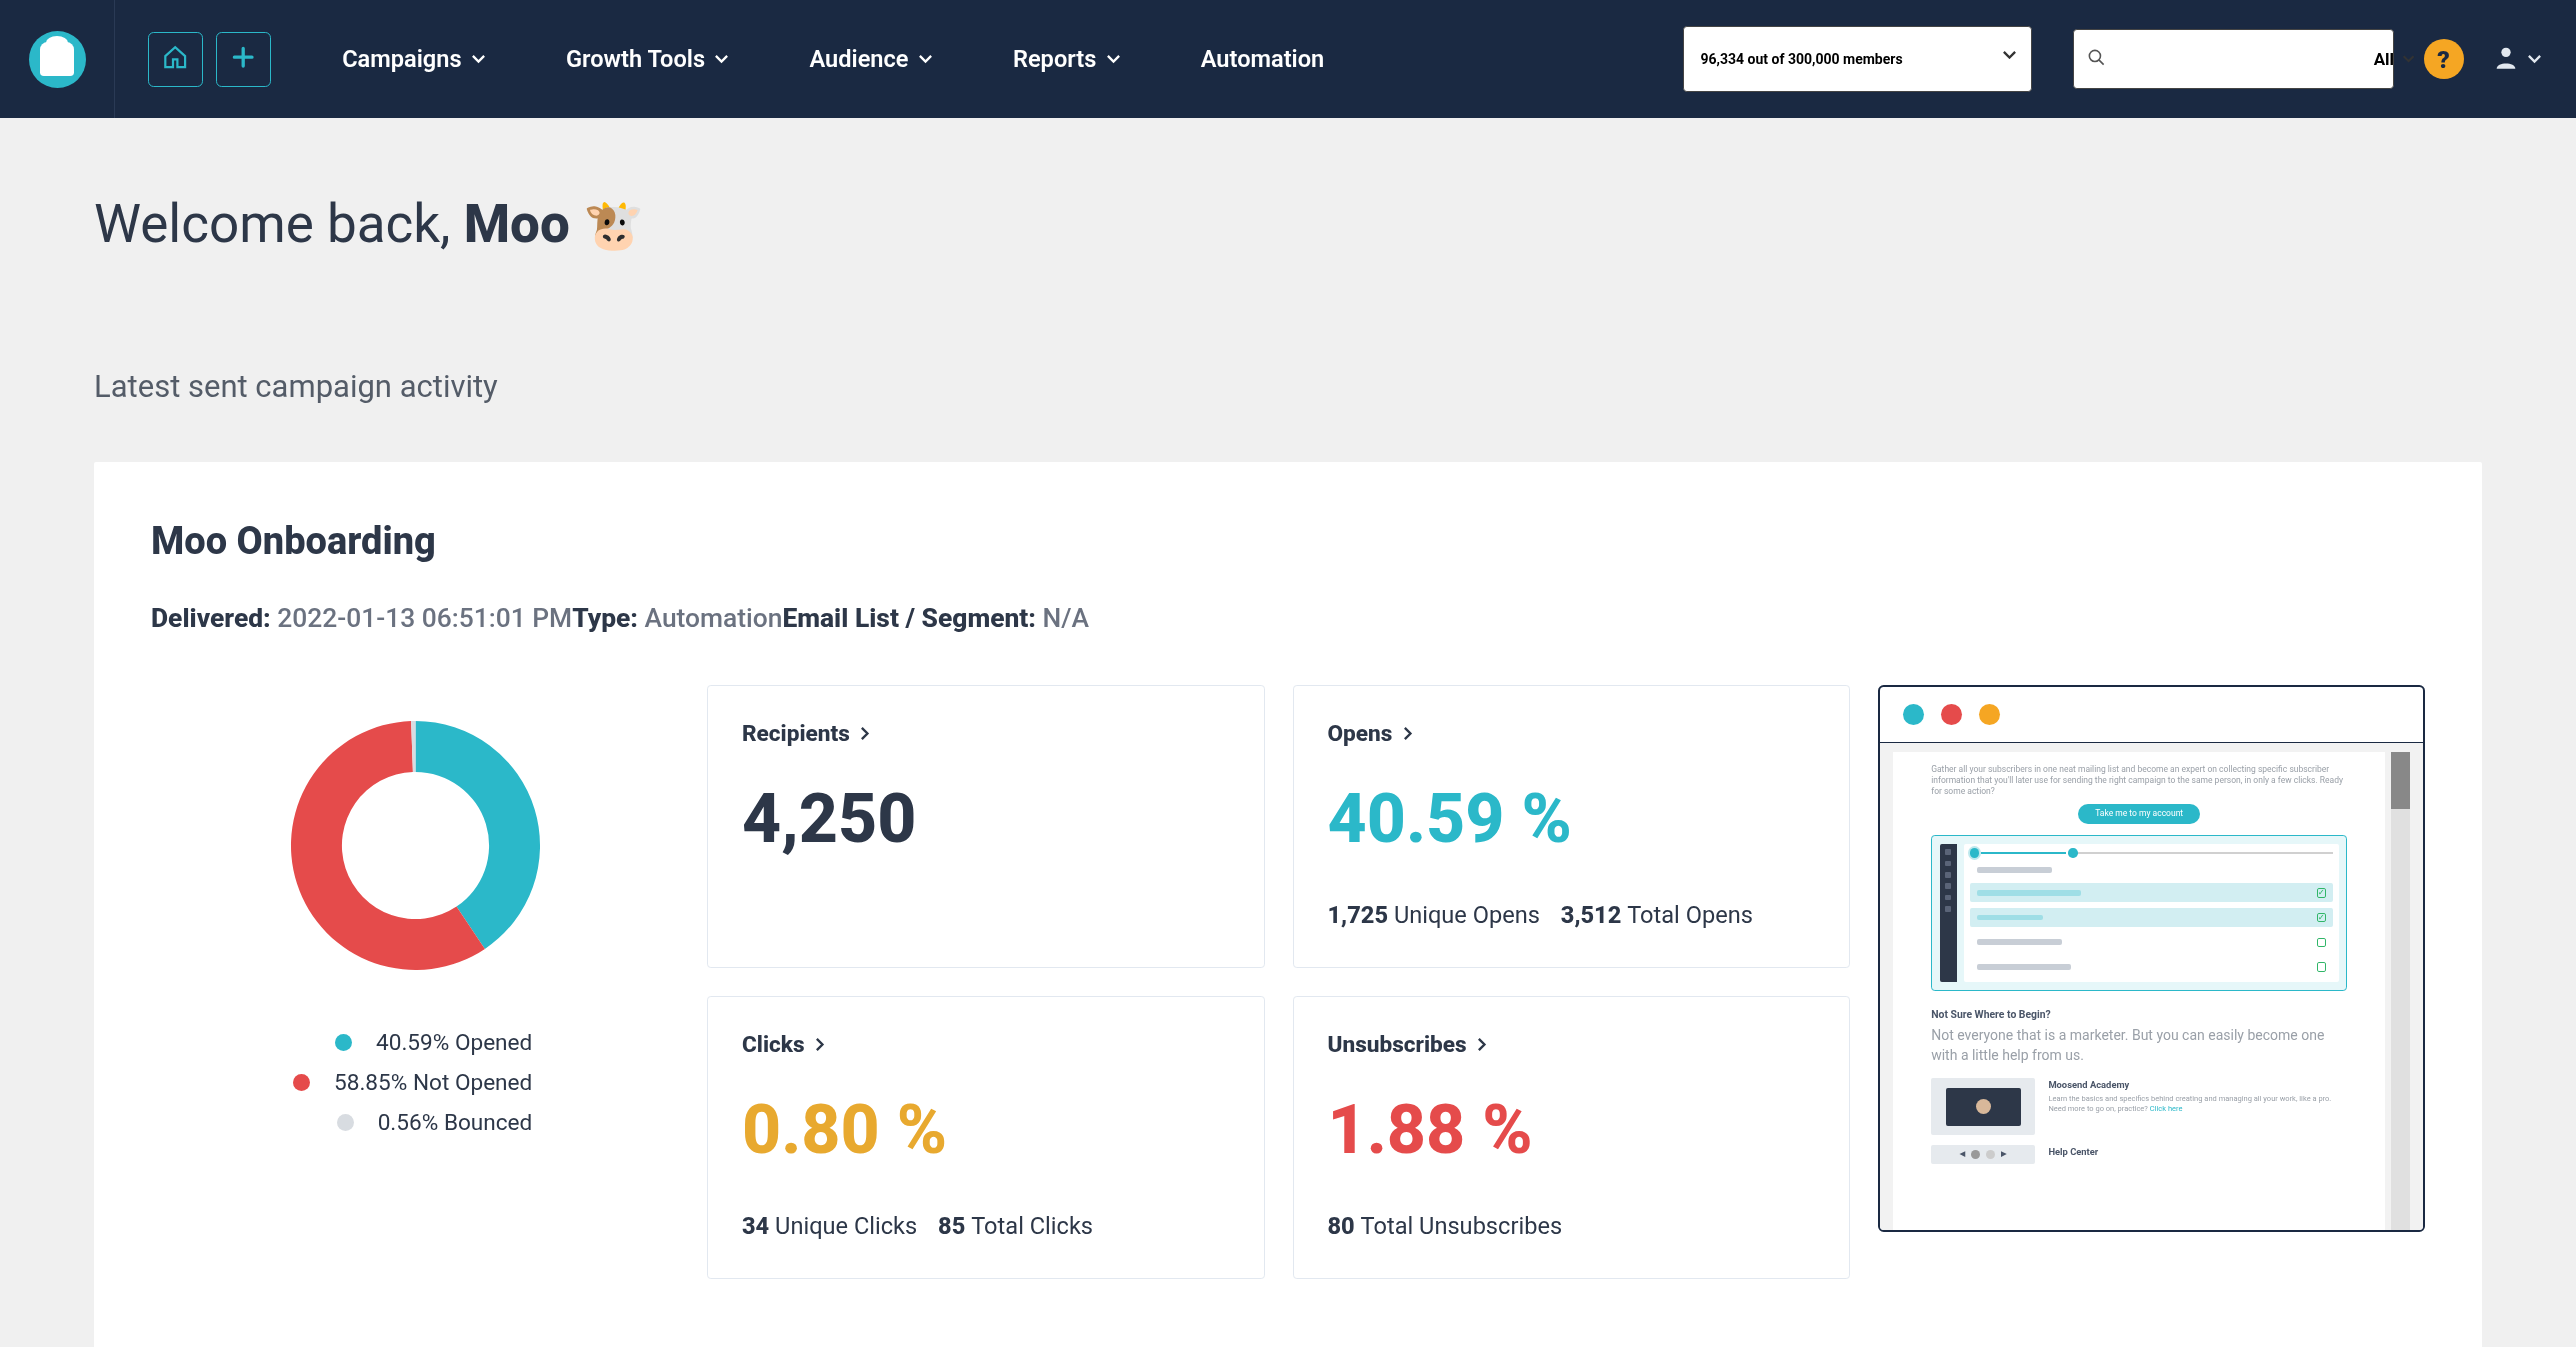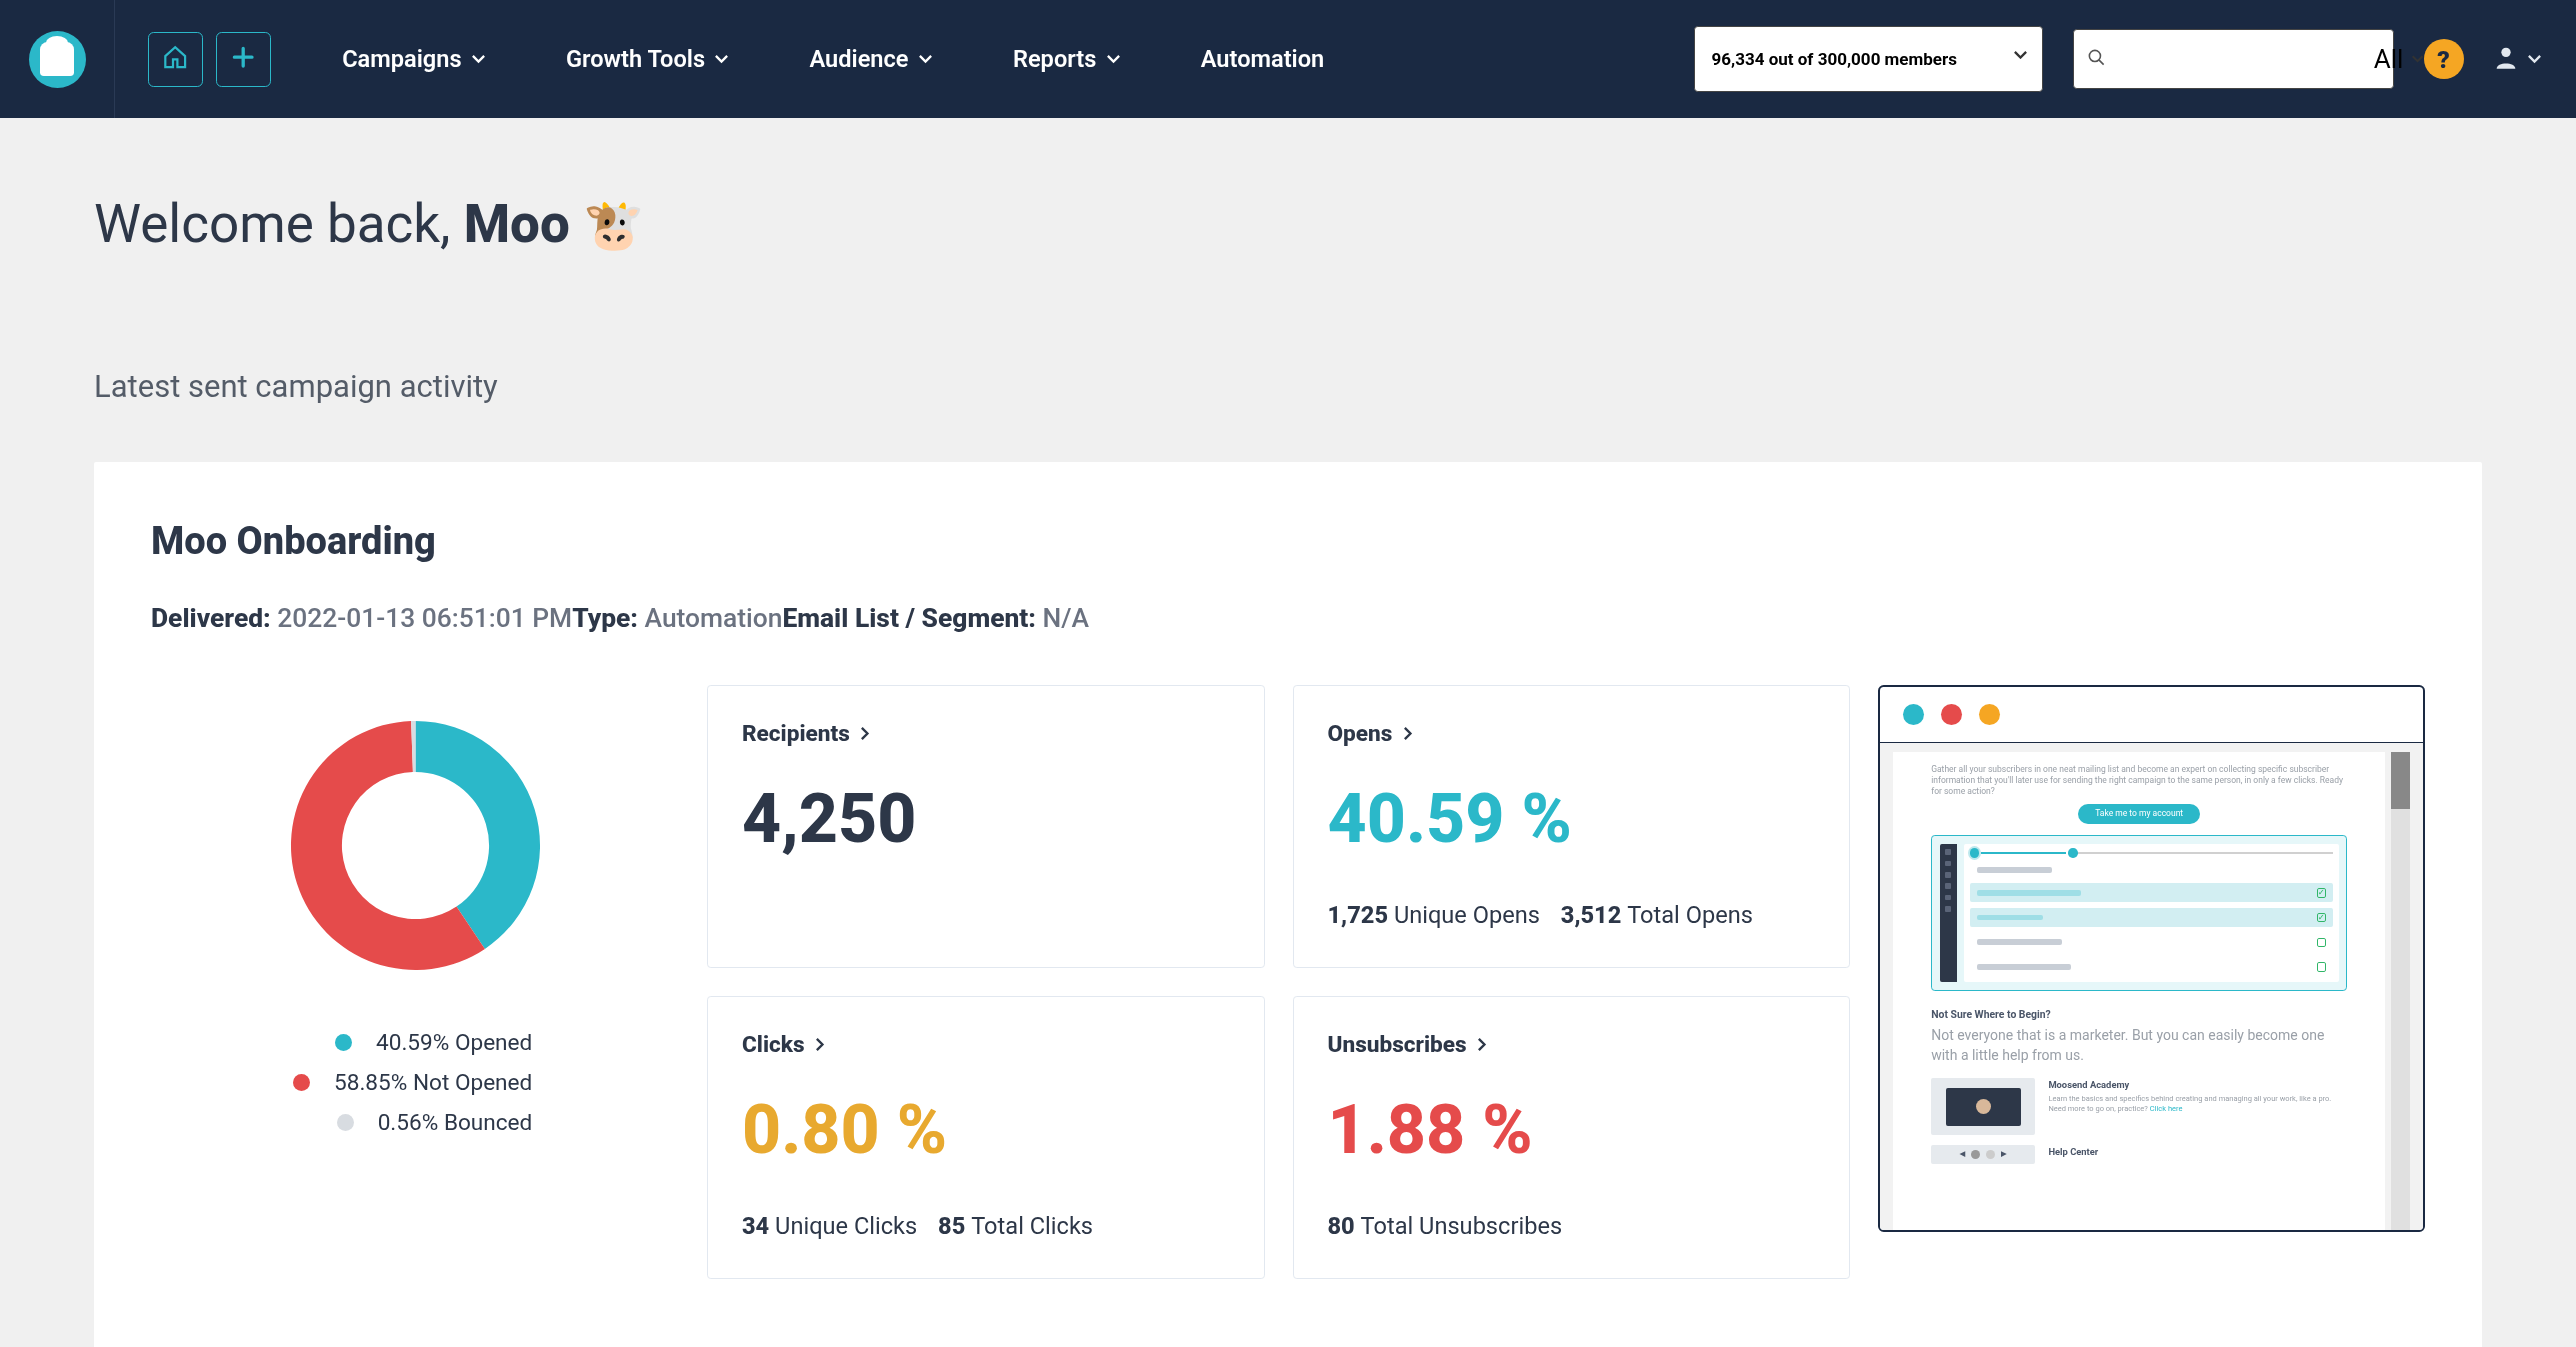--- a/index.html
+++ b/index.html
@@ -13,25 +13,25 @@
 .org-label { color:#f5a623; font-size:19px; font-weight:600; margin-bottom:1.9px; }
 .org-name { font-size:28px; font-weight:700; color:#fff; }
 .org-caret { position:absolute; right:28px; top:52px; }
 .caret-icon { display:inline-block; }
 .caret-icon svg { display:block; }
 .sq-buttons { display:flex; gap:13.2px; padding-left:33px; }
 .sq-btn { width:55px; height:55px; border:1.9px solid #2bb8c9; border-radius:5.7px; display:flex; align-items:center; justify-content:center; color:#2bb8c9; cursor:pointer; }
 .nav-menu { display:flex; align-items:center; gap:80px; margin-left:71px; font-size:23.6px; font-weight:600;}
 .nav-item { display:flex; align-items:center; gap:9.4px; cursor:pointer; }
 .spacer { flex:1; }
-.members-dd { background:#fff; color:#000; border-radius:3.8px; height:66px; width:349px; display:flex; align-items:center; font-size:17px; font-weight:700; padding:0 17px; position:relative; border:0.9px solid #444; margin-right:30px;}
+.members-dd { background:#fff; color:#000; border-radius:3.8px; height:66px; width:349px; display:flex; align-items:center; font-size:14px; font-weight:700; padding:0 17px; position:relative; border:0.9px solid #444; margin-right:41px;}
 .members-dd .dd-caret { position:absolute; right:13.2px; top:22.6px; color:#333; }
 .search-box { background:#fff; border-radius:3.8px; height:60px; width:321px; display:flex; align-items:center; padding:0 13.2px; position:relative; border:0.9px solid #444; margin-right:30px;}
 .search-box input { flex:1; border:0; outline:0; font-size:21px; height:100%; }
-.search-box .filter { font-weight:400; font-size:26px; margin-right:7.5px; color:#000;}
+.search-box .filter { font-weight:700; font-size:17px; margin-right:7.5px; color:#000;}
 .help-badge { width:40px; height:40px; border-radius:50%; background:#f5a623; display:flex; align-items:center; justify-content:center; color:#1a2942; font-weight:900; font-size:24.5px; margin-right:28px; cursor:pointer;}
 .profile-dd { display:flex; align-items:center; gap:7.5px; margin-right:34px; cursor:pointer; color:#e2e8f0; }
 
 .page { padding:75px 94px; }
 .welcome { font-size:53px; color:#2d3748; font-weight:400; }
 .welcome b { font-weight:800; }
 .cow { font-size:49px; }
 .section-sub { font-size:31px; color:#545c68; margin-top:113px; font-weight:400;}
 
 .card { background:#fff; margin-top:57px; padding:57px 57px 75px 57px; border-radius:1.9px;}

